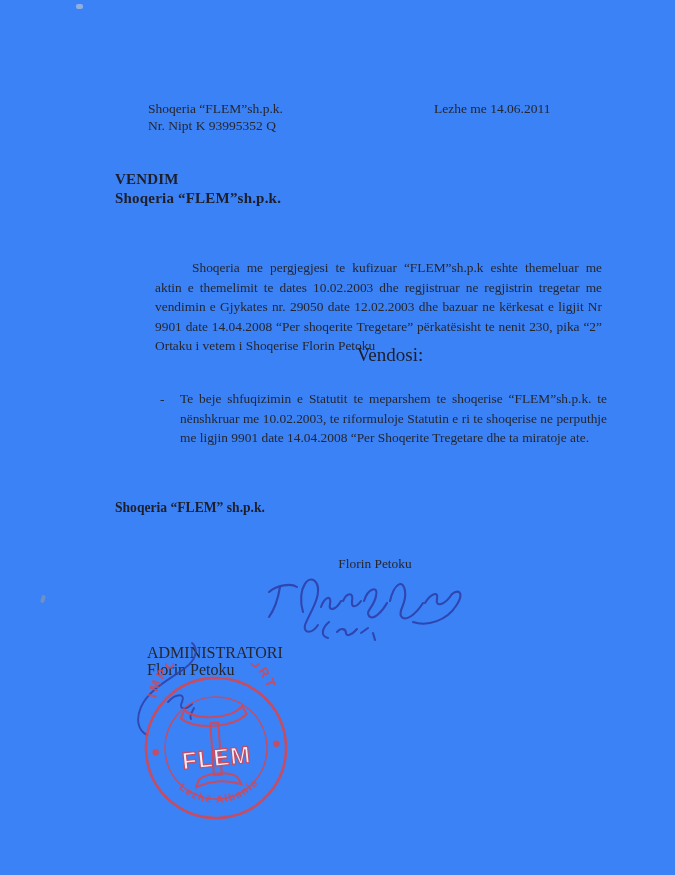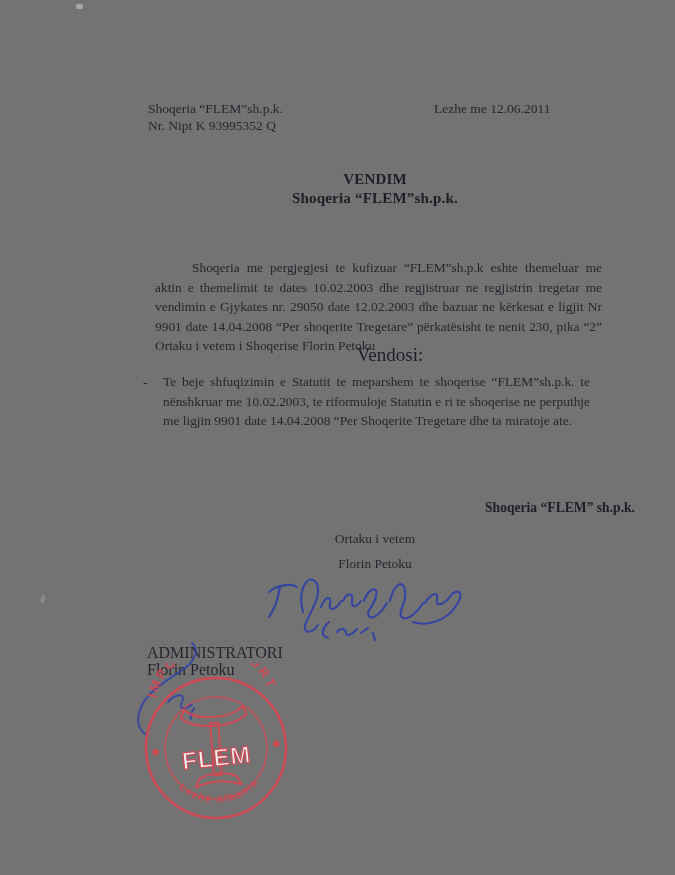--- a/index.html
+++ b/index.html
@@ -1,72 +1,71 @@
 <!DOCTYPE html>
 <html><head>
 <meta charset="utf-8">
 <style>
   html,body{margin:0;padding:0;background:#ffffff;}
   .page{
     position:relative;
     width:675px;height:875px;
-    background:#737373;
+    background:#3b82f6;
     font-family:"Liberation Serif", serif;
     color:#26262e;
     overflow:hidden;
   }
   .abs{position:absolute;}
   .header-left{left:148px;top:100px;font-size:13.5px;line-height:17px;}
   .header-right{left:434px;top:101px;font-size:13.5px;}
-  .title-block{left:115px;top:170px;width:520px;text-align:center;
+  .title-block{left:115px;top:170px;width:520px;
     font-weight:bold;font-size:15px;line-height:18.5px;color:#1e1e28;letter-spacing:.2px;}
   .intro{left:143px;top:246px;width:447px;font-size:13.4px;line-height:19.5px;
     text-align:justify;text-indent:37px;margin:12px;}
   .vendosi{left:120px;top:344px;width:540px;text-align:center;
     font-weight:normal;font-size:19px;color:#1e1e28;}
-  .decisions{left:163px;top:372px;width:427px;margin:0;padding:0;list-style:none;
+  .decisions{left:163px;top:372px;width:427px;margin:17px;padding:0;list-style:none;
     font-size:13.4px;line-height:19.5px;text-align:justify;}
   .decisions li{position:relative;margin:0 0 14px 0;}
   .decisions li::before{content:"-";position:absolute;left:-20px;top:0;}
-  .sig-company{left:115px;top:500px;width:520px;text-align:right;
+  .sig-company{left:115px;top:500px;width:520px;text-align:left;
     font-weight:bold;font-size:13.6px;color:#1e1e28;}
   .sig-role{left:115px;top:531px;width:520px;text-align:center;font-size:13.4px;}
   .sig-name{left:115px;top:556px;width:520px;text-align:center;font-size:13.4px;}
   .admin-block{left:147px;top:644px;font-size:16px;line-height:17px;}
   .speck1{left:41px;top:595px;width:4px;height:8px;background:#9a9aa0;opacity:.55;
     border-radius:2px;transform:rotate(18deg);}
   .speck2{left:76px;top:4px;width:7px;height:5px;background:#c9ccd2;opacity:.6;border-radius:2px;}
   svg{display:block;}
 </style>
 </head>
 <body>
 
 <div class="page">
 
   <div class="abs header-left">
     <div>Shoqeria “FLEM”sh.p.k.</div>
     <div>Nr. Nipt  K 93995352 Q</div>
   </div>
-  <div class="abs header-right">Lezhe me 12.06.2011</div>
+  <div class="abs header-right">Lezhe me 14.06.2011</div>
 
   <div class="abs title-block">
     <div>VENDIM</div>
     <div>Shoqeria “FLEM”sh.p.k.</div>
   </div>
 
   <p class="abs intro">Shoqeria me pergjegjesi te kufizuar “FLEM”sh.p.k eshte themeluar me aktin e themelimit te dates 10.02.2003 dhe regjistruar ne regjistrin tregetar me vendimin e Gjykates nr. 29050 date 12.02.2003 dhe bazuar ne kërkesat e ligjit Nr 9901 date 14.04.2008 “Per shoqerite Tregetare” përkatësisht te nenit 230, pika “2” Ortaku i vetem  i Shoqerise Florin Petoku</p>
 
   <div class="abs vendosi">Vendosi:</div>
 
   <ul class="abs decisions">
     <li><span>Te beje shfuqizimin e Statutit  te meparshem te shoqerise “FLEM”sh.p.k. te nënshkruar me 10.02.2003, te riformuloje Statutin e ri te shoqerise ne perputhje me ligjin 9901 date 14.04.2008 “Per Shoqerite Tregetare dhe ta miratoje ate.</span></li>
   </ul>
 
   <div class="abs sig-company">Shoqeria “FLEM” sh.p.k.</div>
-  <div class="abs sig-role">Ortaku i vetem</div>
   <div class="abs sig-name">Florin Petoku</div>
 
   <svg class="abs" style="left:263px;top:566px;" width="205" height="78" viewBox="0 0 205 78">
     <g fill="none" stroke="#2e3fa8" stroke-width="2.1" stroke-linecap="round" stroke-linejoin="round" opacity="0.9">
       <path d="M 6,26 C 14,19 28,17 34,21"></path>
       <path d="M 17,21 C 15,33 11,44 6,51"></path>
       <path d="M 40,46 C 33,22 47,5 54,18 C 59,30 46,48 42,59 C 40,68 49,68 55,59"></path>
       <path d="M 58,41 C 62,30 69,29 67,38 C 65,46 73,44 78,35"></path>
       <path d="M 80,35 C 84,26 91,26 89,35 C 88,42 93,42 98,35"></path>
       <path d="M 101,35 C 105,22 116,19 113,30 C 111,41 102,45 106,50 C 110,55 119,46 124,37"></path>

